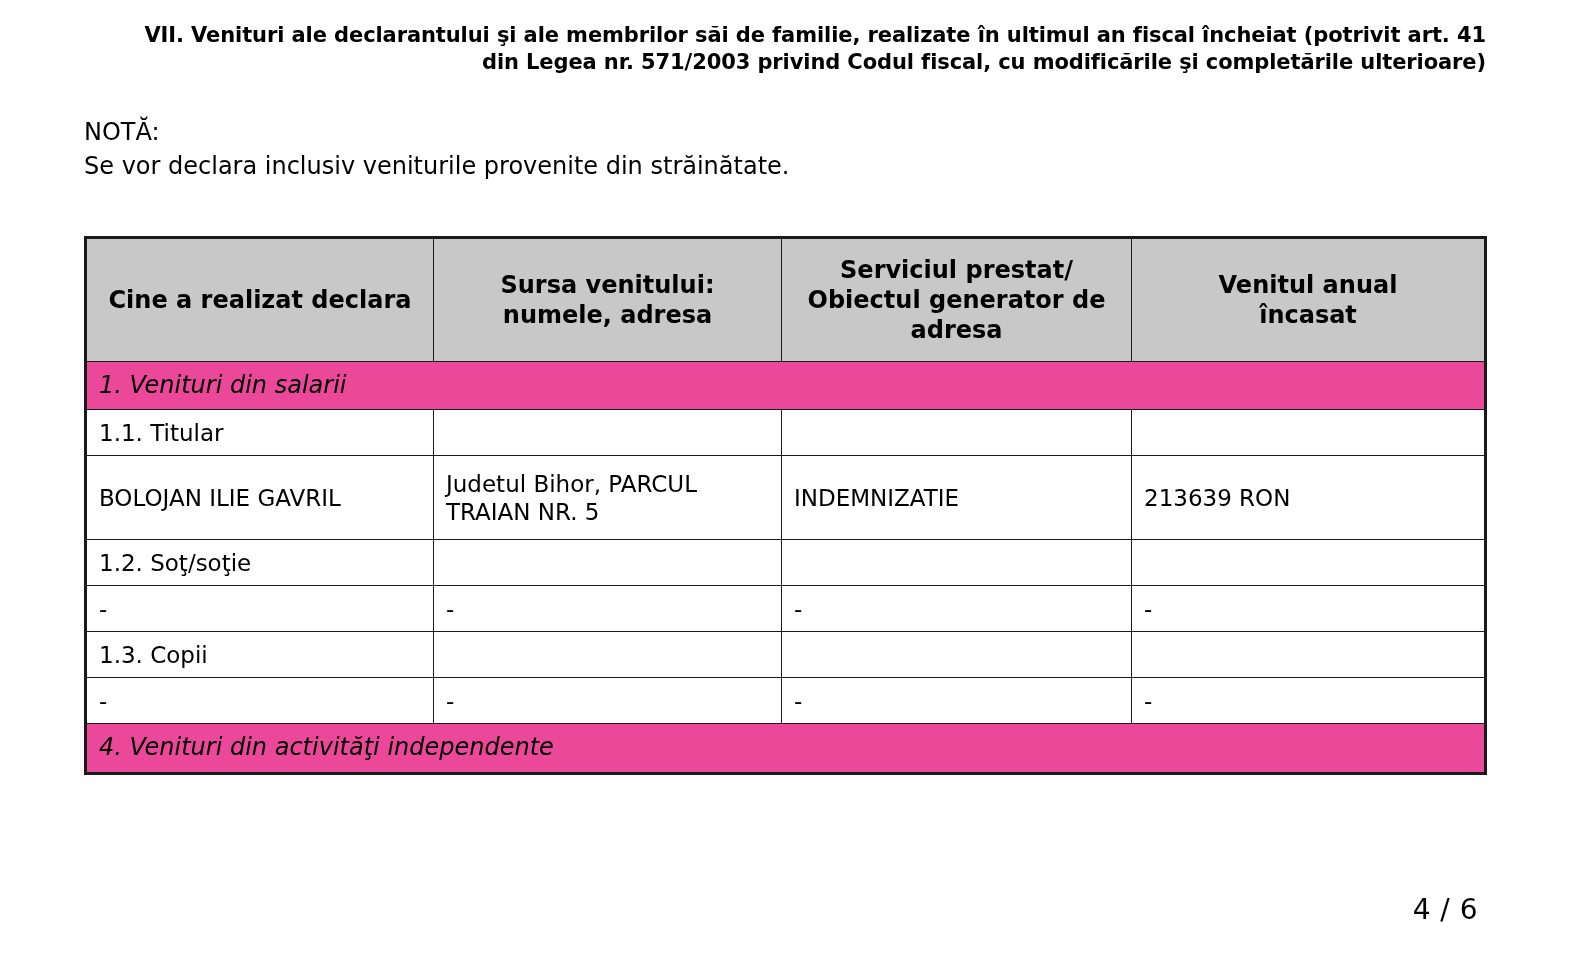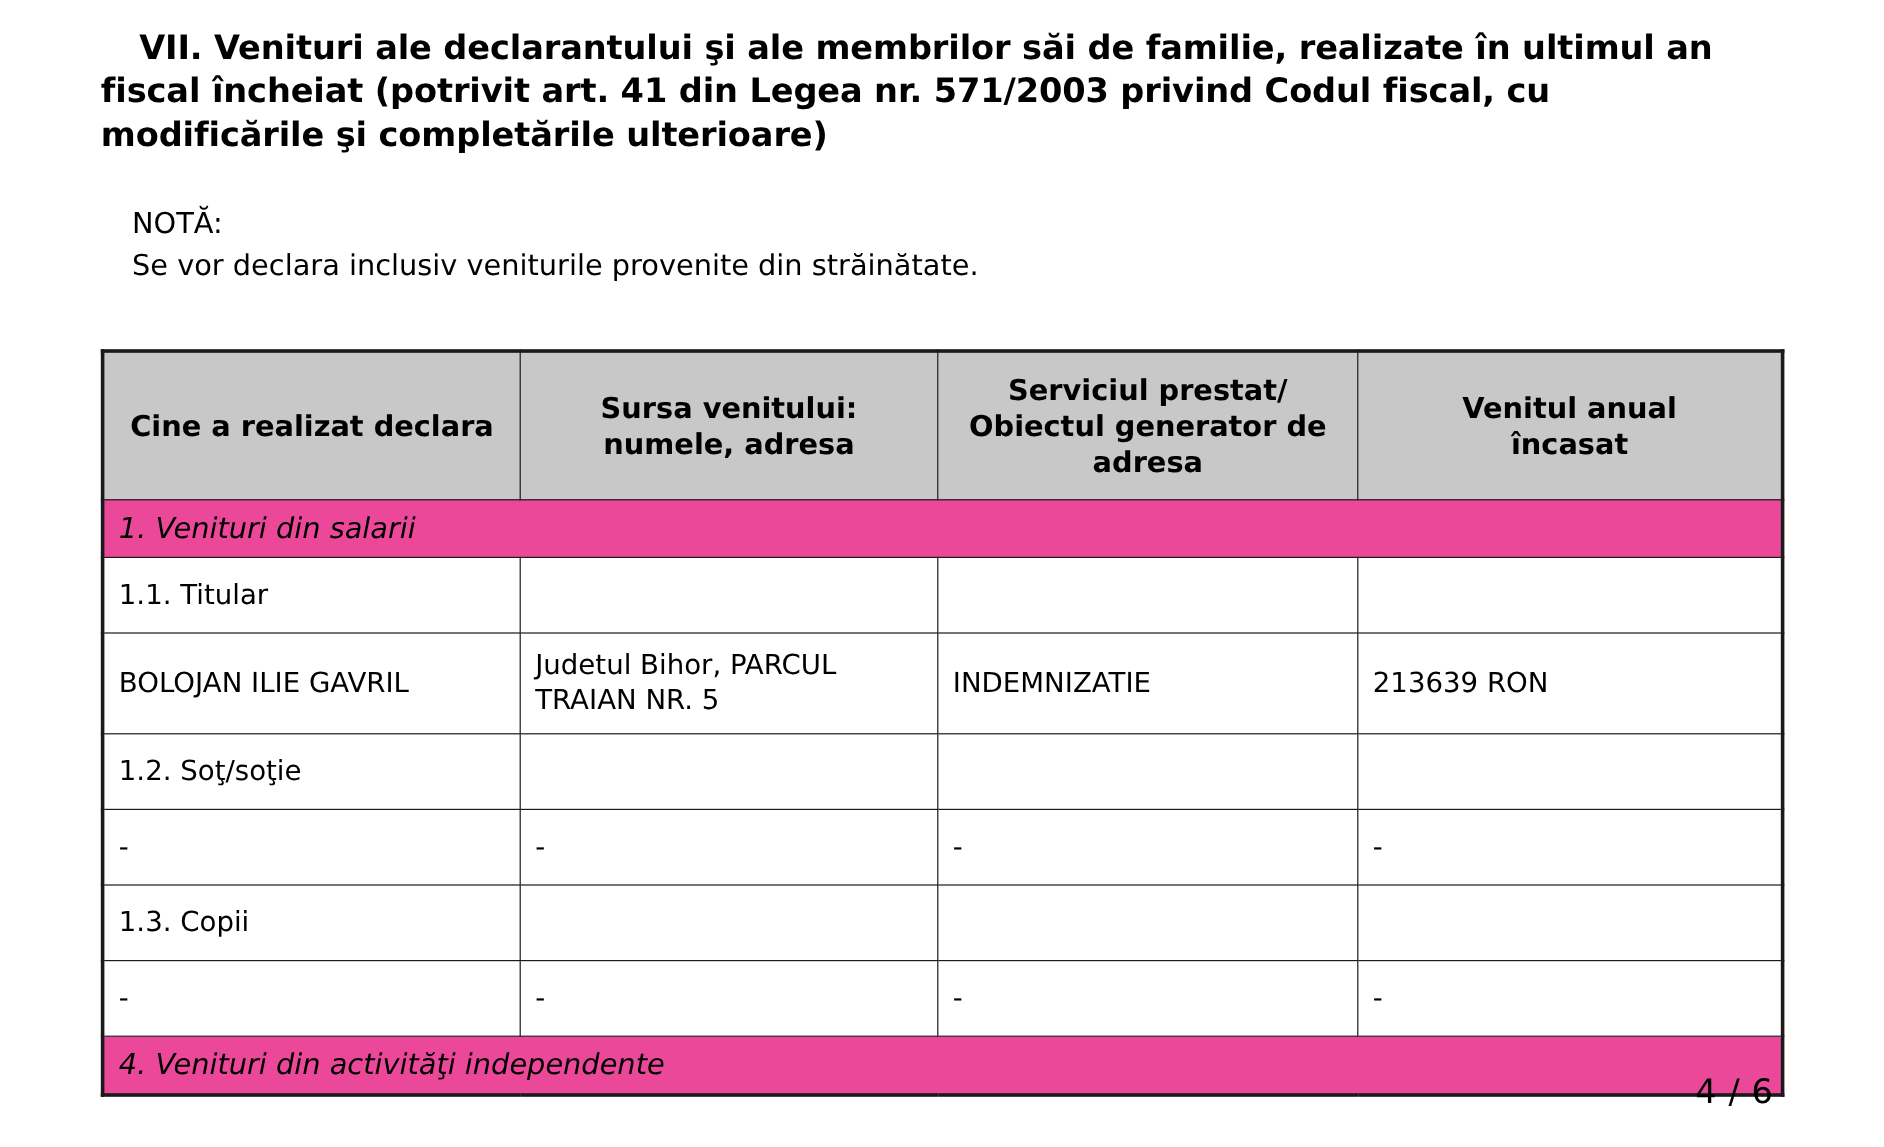--- a/index.html
+++ b/index.html
@@ -17,32 +17,32 @@
     overflow: hidden;
   }
   .page {
     position: relative;
     width: 1570px;
     height: 956px;
     padding: 22px 84px 0 84px;
   }
   .section-title {
     font-weight: bold;
-    font-size: 28px;
+    font-size: 21px;
     line-height: 1.30;
     letter-spacing: -0.1px;
     margin: 0;
+    text-align: right;
   }
   .section-title .indent {
     display: inline-block;
     width: 32px;
   }
   .note-block {
     margin-top: 38px;
-    margin-left: 26px;
     font-size: 24px;
     line-height: 1.45;
   }
   .note-label { display: block; }
   .note-text { display: block; }
 
   table.income {
     margin-top: 52px;
     border-collapse: collapse;
     width: 1400px;
@@ -76,21 +76,21 @@
   }
   tr.group-row td {
     background: #ec4899;
     font-style: italic;
     font-weight: normal;
     font-size: 24px;
     padding: 9px 12px;
     height: 46px;
   }
   tr.data-row td {
-    height: 63px;
+    height: 46px;
     background: #ffffff;
   }
   tr.data-row.tall td {
     height: 84px;
     vertical-align: middle;
   }
   td.cell-text {
     white-space: normal;
   }
   .pagenum {

